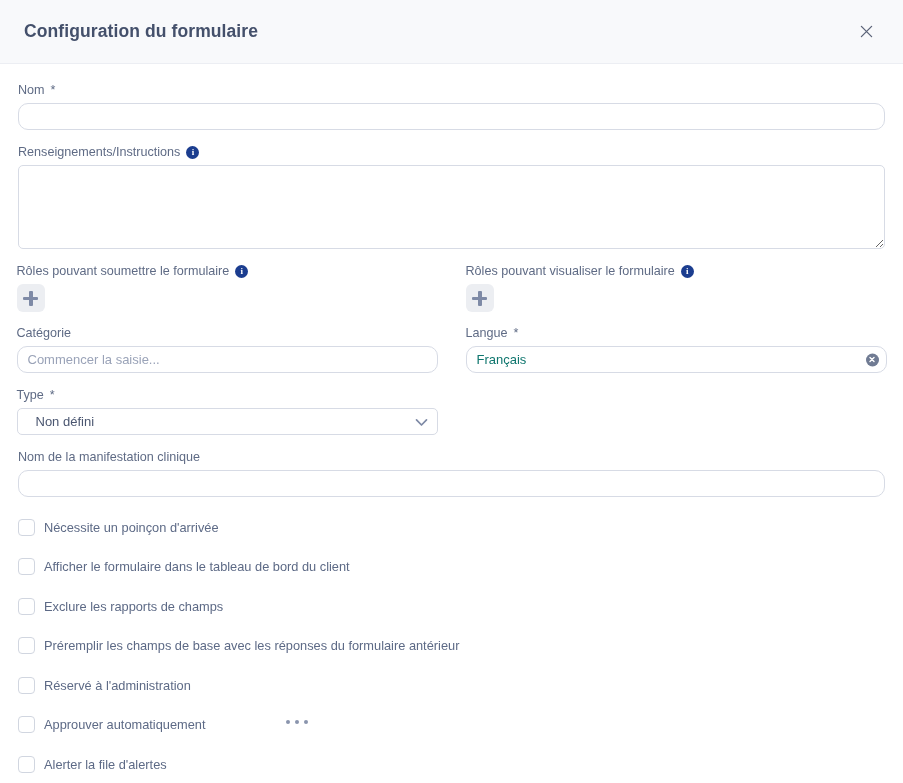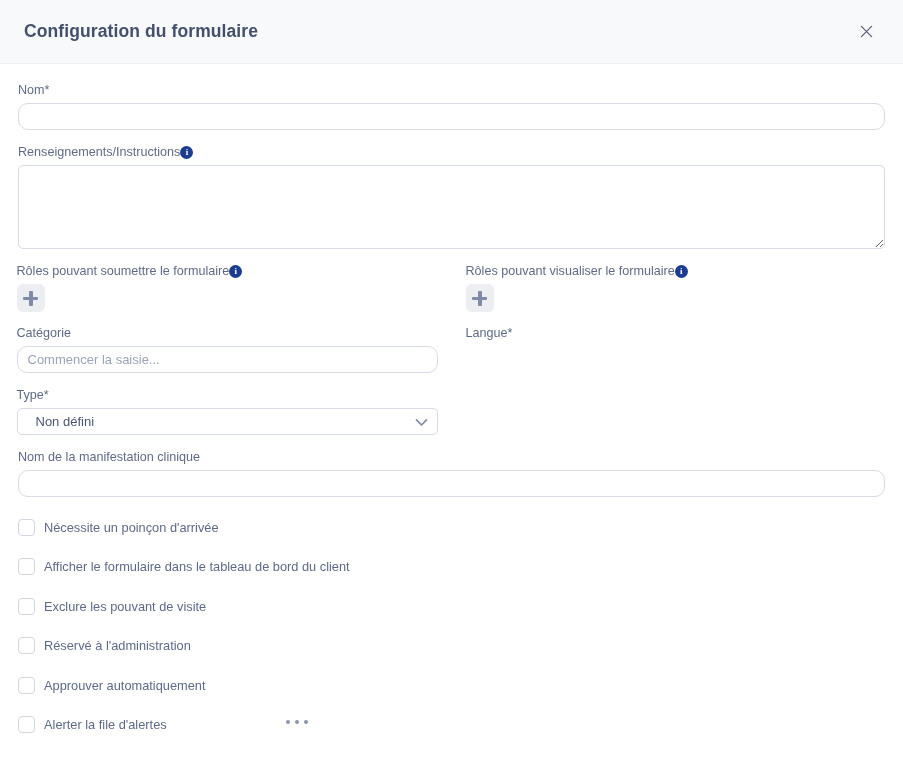--- a/index.html
+++ b/index.html
@@ -58,20 +58,21 @@
   }
 
   .field { margin-bottom: 14px; }
 
   .label {
     font-size: 12.6px;
     color: #5f6b85;
     margin-bottom: 5px;
     display: flex;
     align-items: center;
+    gap: 6px;
     line-height: 16px;
   }
   .label .req { color: #5f6b85; }
 
   .info-icon {
     display: inline-flex;
     align-items: center;
     justify-content: center;
     width: 13px;
     height: 13px;
@@ -304,20 +305,28 @@
           <span>Catégorie</span>
         </div>
         <input class="text-input" type="text" placeholder="Commencer la saisie..." style="">
       </div>
 
       <div class="col field">
         <div class="label">
           <span>Langue</span>
           <span class="req">*</span>
         </div>
+        <div class="select-wrap">
+          <input class="text-input" type="text" value="Français" style="">
+          <button class="clear-btn">
+            <svg width="8" height="8" viewBox="0 0 8 8" aria-hidden="true">
+              <path d="M2 2 L6 6 M6 2 L2 6" stroke="#ffffff" stroke-width="1.4" stroke-linecap="round" fill="none"></path>
+            </svg>
+          </button>
+        </div>
       </div>
     </div>
 
     <div class="row2">
       <div class="col field">
         <div class="label">
           <span>Type</span>
           <span class="req">*</span>
         </div>
         <div class="select-wrap">
@@ -348,23 +357,27 @@
         <span class="check-label">Nécessite un poinçon d'arrivée</span>
       </label>
 
       <label class="check-row">
         <span class="checkbox"></span>
         <span class="check-label">Afficher le formulaire dans le tableau de bord du client</span>
       </label>
 
       <label class="check-row">
         <span class="checkbox"></span>
-        <span class="check-label">Exclure les pouvant de visite</span>
-      </label>
-
+        <span class="check-label">Exclure les rapports de champs</span>
+      </label>
+
+      <label class="check-row">
+        <span class="checkbox"></span>
+        <span class="check-label">Préremplir les champs de base avec les réponses du formulaire antérieur</span>
+      </label>
 
       <label class="check-row">
         <span class="checkbox"></span>
         <span class="check-label">Réservé à l'administration</span>
       </label>
 
       <label class="check-row">
         <span class="checkbox"></span>
         <span class="check-label">Approuver automatiquement</span>
       </label>

